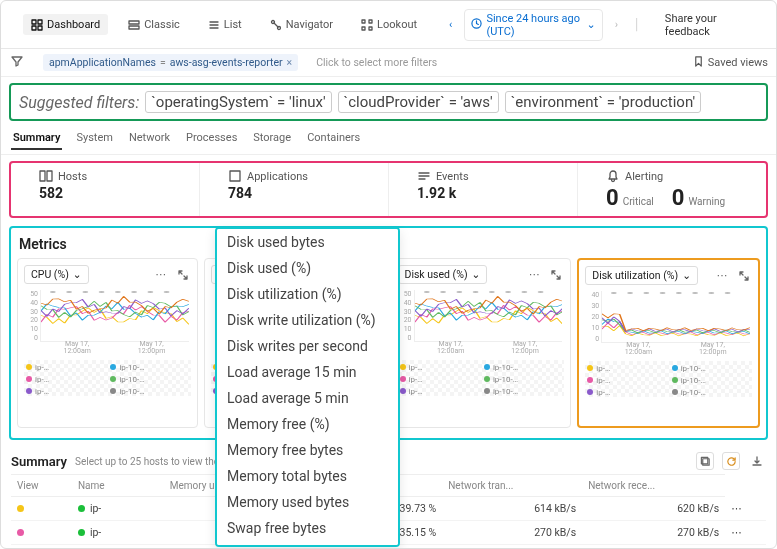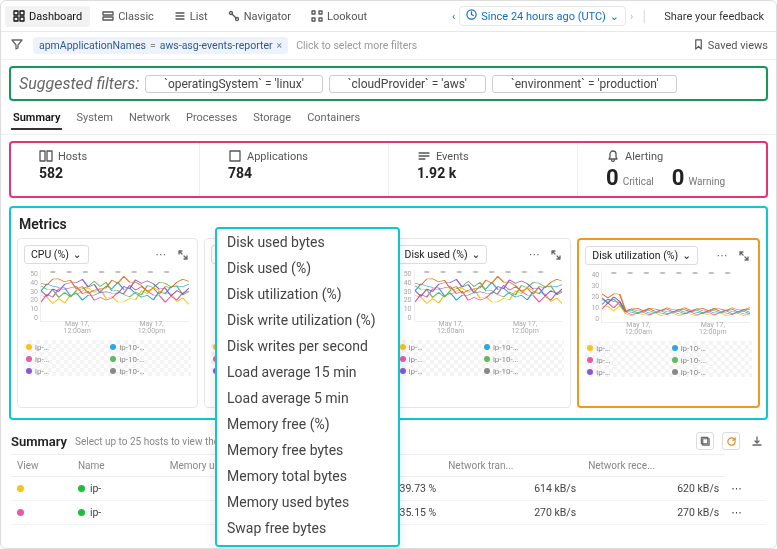--- a/index.html
+++ b/index.html
@@ -9,41 +9,41 @@
     color: #222;
     background: #fff;
     width: 777px;
     height: 549px;
     overflow: hidden;
     border: 1px solid #ddd;
     border-radius: 6px;
     position:relative;
   }
   
-  .topnav { display:flex; align-items:center; height:31px; border-bottom:1px solid #e7e7e7; padding:0 4px; gap:4px;}
+  .topnav { display:flex; align-items:center; height:48px; border-bottom:1px solid #e7e7e7; padding:0 22px; gap:12px;}
   .navtab { display:flex; align-items:center; gap:4px; padding:4px 8px; color:#555; border-radius:3px; font-size:11px;}
   .navtab.active { background:#f2f2f2; color:#111;}
   .navtab .ic { width:12px; height:12px; display:inline-flex; align-items:center; justify-content:center; }
   .topnav .spacer { flex:1; }
   .timesel { display:flex; align-items:center; gap:4px; color:#0a6ed1; font-size:11px; padding:2px 6px; border:1px solid #e7e7e7; border-radius:4px;}
   .divsep{color:#ccc;padding:0 4px;}
   .feedback { padding:4px 8px; color:#333; font-size:11px;}
   
-  .filterbar { display:flex; align-items:center; height:28px; padding:0 8px; gap:8px; border-bottom:1px solid #eee;}
+  .filterbar { display:flex; align-items:center; height:28px; padding:0 8px; gap:18px; border-bottom:1px solid #eee;}
   .filterbar .funnel { width:16px; text-align:center; color:#666;}
   .chip { display:flex; align-items:center; gap:4px; background:#eef3fb; color:#305a8a; padding:2px 6px; border-radius:3px; font-size:10.5px;}
   .chip .x { color:#6b88ad; cursor:pointer;}
   .chip.eq span.k{color:#305a8a}
   .filter-more{color:#999;font-size:10.5px;}
   .saved{ margin-left:auto; display:flex; align-items:center; gap:4px; color:#555; font-size:11px;}
   
   .suggest-wrap{padding:6px 8px 2px;}
   .suggest{ border:2px solid #159957; border-radius:4px; padding:6px 8px; display:flex; align-items:center; gap:6px;}
   .suggest .lbl{ font-style:italic; color:#666; font-size:16px;}
-  .schip{ border:1px solid #ccc; border-radius:3px; padding:1px 18px; font-size:12px; color:#444;}
+  .schip{ border:1px solid #ccc; border-radius:3px; padding:1px 5px; font-size:15px; color:#444;}
   
   .tabs{ display:flex; gap:12px; padding:4px 10px; border-bottom:1px solid #eee;}
   .tabs .tab{ padding:4px 2px; color:#666; font-size:11px;}
   .tabs .tab.active{ color:#111; font-weight:600; border-bottom:2px solid #333;}
   
   .statswrap{ padding:6px 8px 4px;}
   .stats{ border:2px solid #e63470; border-radius:4px; display:flex;}
   .stat{ flex:1; padding:6px 28px; border-right:1px solid #eee;}
   .stat:last-child{border-right:none;}
   .stat .hd{ display:flex; align-items:center; gap:5px; color:#555; font-size:11px;}

